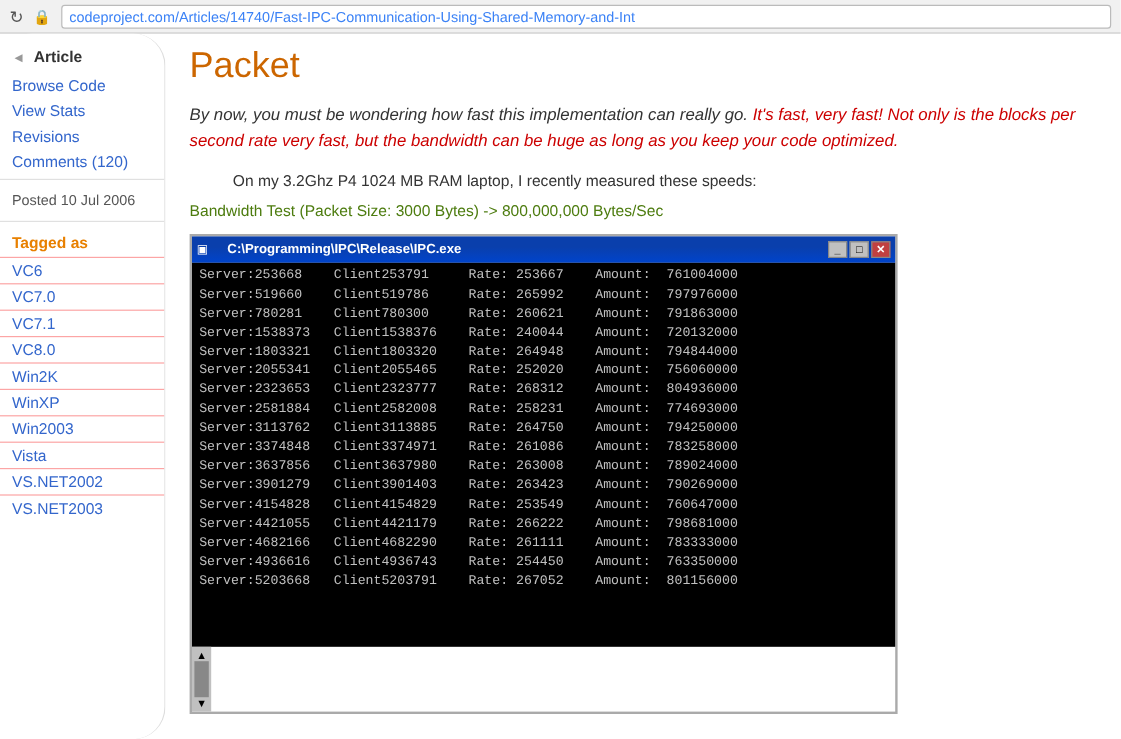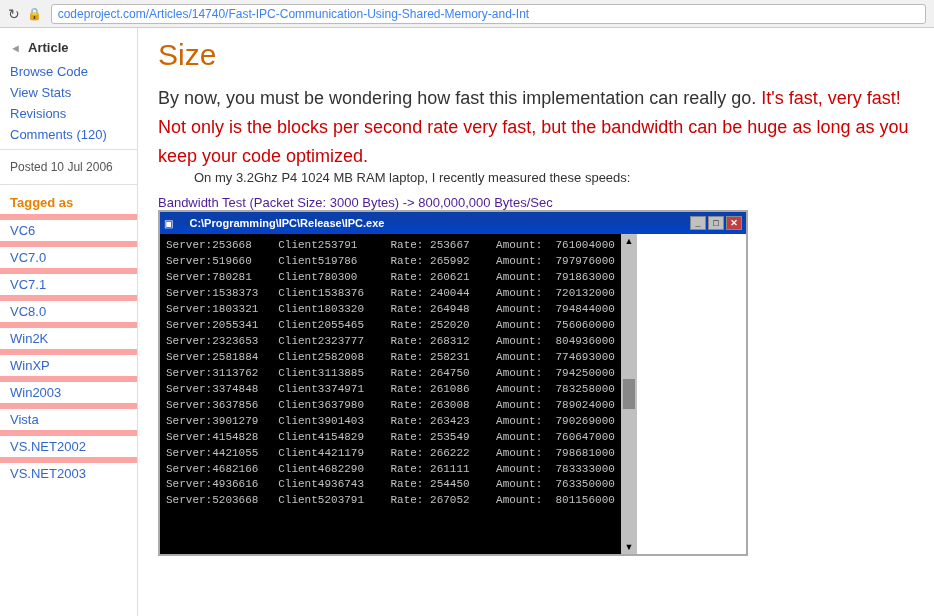--- a/index.html
+++ b/index.html
@@ -16,64 +16,64 @@
       flex: 1; height: 20px; border: 1px solid #bbb; border-radius: 3px;
       padding: 0 6px; font-size: 12px; background: #fff; color: #3b82f6;
     }
 
     
     .layout { display: flex; height: calc(616px - 28px); overflow: hidden; }
 
     
     .sidebar {
       width: 138px; min-width: 138px; border-right: 1px solid #ddd;
-      padding: 8px 0; overflow-y: auto; background: #fff;
+      padding: 8px 0; overflow-y: auto; background: #fff; border-radius: 27px;
     }
     .sidebar-section-title {
       font-size: 13px; font-weight: bold; color: #333; padding: 4px 10px 6px;
     }
     .sidebar-arrow {
       display: inline-block; color: #999; margin-right: 4px; font-size: 11px;
     }
     .sidebar-link {
       display: block; padding: 3px 10px; color: #3366cc; font-size: 13px;
       text-decoration: none; cursor: pointer;
     }
     .sidebar-divider { border: none; border-top: 1px solid #e0e0e0; margin: 4px 0; }
     .sidebar-posted {
       padding: 4px 10px; font-size: 12px; color: #555; line-height: 1.5;
     }
     .sidebar-tagged {
       padding: 6px 10px 4px; font-size: 13px; font-weight: bold; color: #e88000;
     }
     .sidebar-tag {
       display: block; padding: 3px 10px; color: #3366cc; font-size: 13px;
-      text-decoration: none; cursor: pointer; border-top: 6px solid #fca5a5;
+      text-decoration: none; cursor: pointer; border-top: 1px solid #fca5a5;
     }
 
     
     .content {
       flex: 1; overflow-y: auto; padding: 10px 20px 20px;
     }
 
     .page-title {
       font-size: 30px; font-weight: normal; color: #cc6600; margin-bottom: 12px;
     }
 
     .intro-text {
-      font-size: 18px; color: #333; line-height: 1.6; 
+      font-size: 14px; color: #333; line-height: 1.6; margin-bottom: 14px; font-style: italic;
     }
     .intro-text .highlight { color: #cc0000; }
 
     .speed-label {
       font-size: 13px; color: #333; margin-bottom: 10px; margin-left: 36px;
     }
 
     .bandwidth-line {
-      font-size: 13px; color: #4c1d95; 
+      font-size: 13px; color: #4d7c0f; margin-bottom: 12px;
     }
 
     
     .terminal-wrapper {
       border: 2px solid #aaa; display: inline-block; width: 590px;
     }
     .terminal-titlebar {
       background: linear-gradient(to bottom, #0a3fac, #0a3fac 40%, #0044cc);
       display: flex; align-items: center; justify-content: space-between;
       padding: 2px 4px; height: 22px;
@@ -132,21 +132,21 @@
     <a class="sidebar-tag">VC8.0</a>
     <a class="sidebar-tag">Win2K</a>
     <a class="sidebar-tag">WinXP</a>
     <a class="sidebar-tag">Win2003</a>
     <a class="sidebar-tag">Vista</a>
     <a class="sidebar-tag">VS.NET2002</a>
     <a class="sidebar-tag">VS.NET2003</a>
   </div>
 
   <div class="content">
-    <h1 class="page-title">Size</h1>
+    <h1 class="page-title">Packet</h1>
 
     <p class="intro-text">
       By now, you must be wondering how fast this implementation can really go. <span class="highlight">It's fast, very fast! Not only is the blocks per second rate very fast, but the bandwidth can be huge as long as you keep your code optimized.</span>
     </p>
 
     <p class="speed-label">On my 3.2Ghz P4 1024 MB RAM laptop, I recently measured these speeds:</p>
 
     <p class="bandwidth-line">Bandwidth Test (Packet Size: 3000 Bytes) -&gt; 800,000,000 Bytes/Sec</p>
 
     
@@ -155,21 +155,21 @@
         <div class="terminal-titlebar-left">
           <span class="terminal-icon">▣</span>
           <span class="terminal-title">C:\Programming\IPC\Release\IPC.exe</span>
         </div>
         <div class="terminal-titlebar-buttons">
           <div class="terminal-btn">_</div>
           <div class="terminal-btn">□</div>
           <div class="terminal-btn" style="background:#c04040;color:#fff;">✕</div>
         </div>
       </div>
-      <div style="display:flex;">
+      <div style="display:flex;flex-direction:column;">
         <div class="terminal-body" id="terminal-body">
         <div class="line">Server:253668    Client253791     Rate: 253667    Amount:  761004000</div>
             <div class="line">Server:519660    Client519786     Rate: 265992    Amount:  797976000</div>
             <div class="line">Server:780281    Client780300     Rate: 260621    Amount:  791863000</div>
             <div class="line">Server:1538373   Client1538376    Rate: 240044    Amount:  720132000</div>
             <div class="line">Server:1803321   Client1803320    Rate: 264948    Amount:  794844000</div>
             <div class="line">Server:2055341   Client2055465    Rate: 252020    Amount:  756060000</div>
             <div class="line">Server:2323653   Client2323777    Rate: 268312    Amount:  804936000</div>
             <div class="line">Server:2581884   Client2582008    Rate: 258231    Amount:  774693000</div>
             <div class="line">Server:3113762   Client3113885    Rate: 264750    Amount:  794250000</div>

